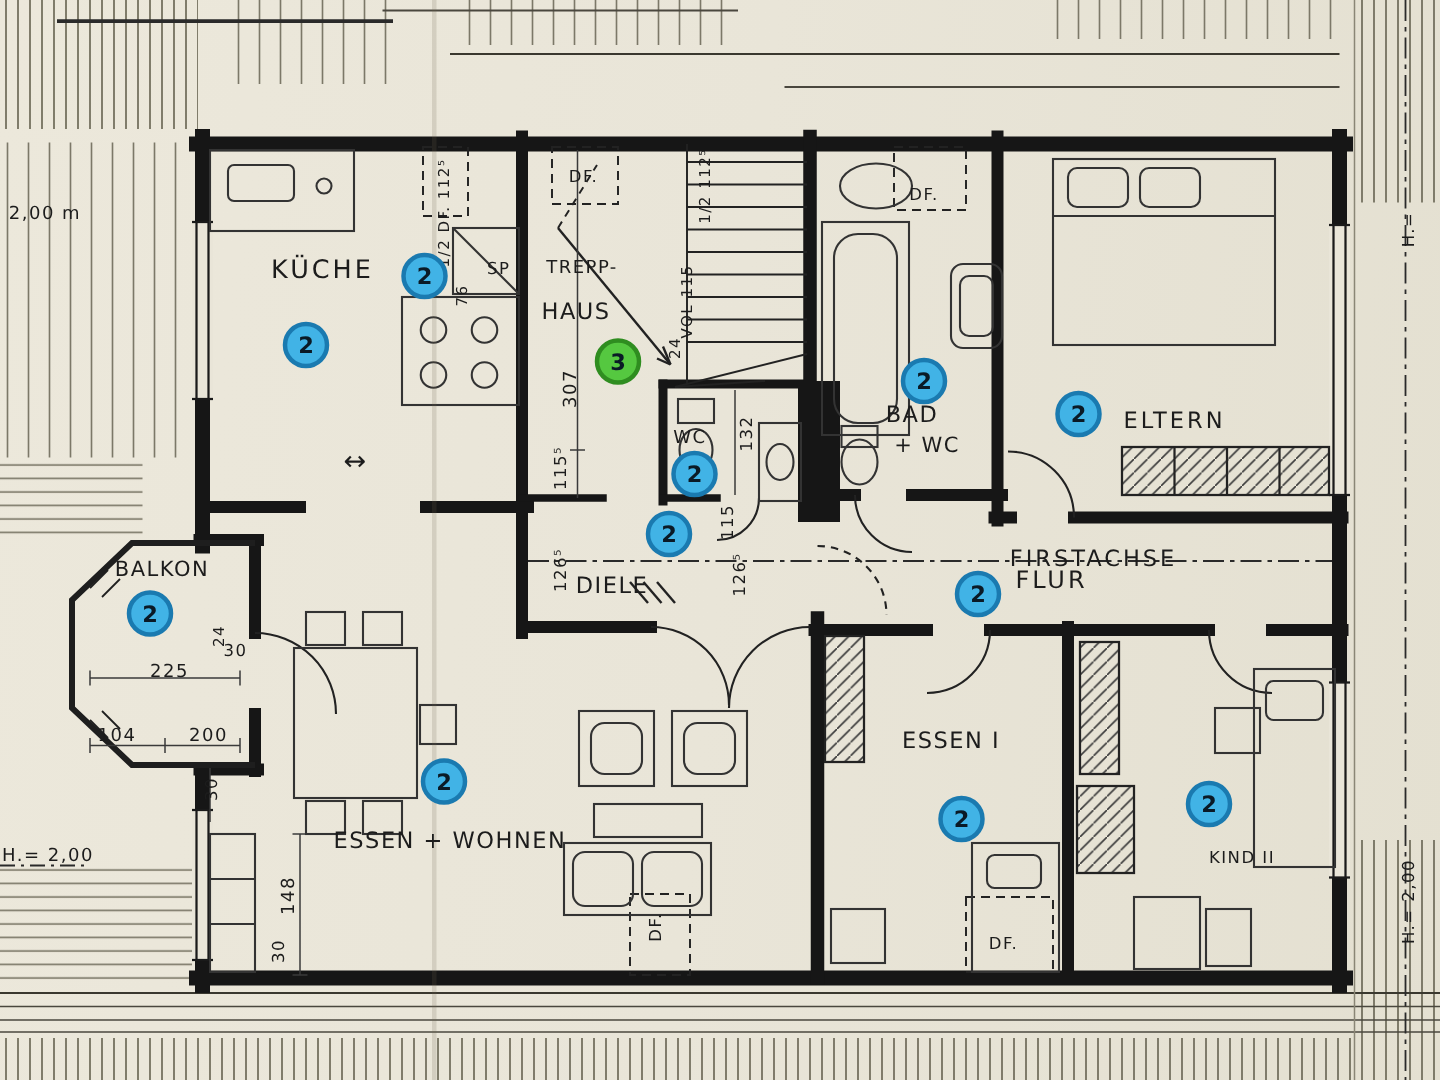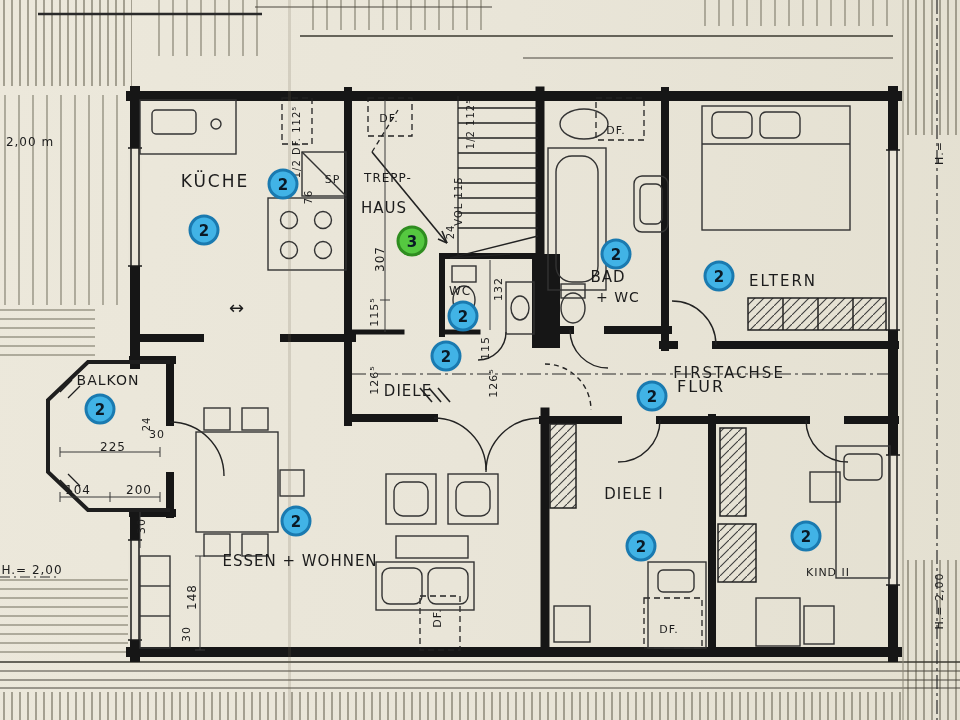--- a/index.html
+++ b/index.html
@@ -286,21 +286,21 @@
 <span class="lbl" style="left:388px;top:178px;font-size:12px;">TREPP-</span>
 <span class="lbl" style="left:384px;top:208px;font-size:15px;">HAUS</span>
 <span class="lbl" style="left:608px;top:277px;font-size:15px;">BAD</span>
 <span class="lbl" style="left:618px;top:297px;font-size:14px;">+ WC</span>
 <span class="lbl" style="left:783px;top:281px;font-size:15px;letter-spacing:2px;">ELTERN</span>
 <span class="lbl" style="left:460px;top:291px;font-size:12px;">WC</span>
 <span class="lbl" style="left:408px;top:391px;font-size:15px;">DIELE</span>
 <span class="lbl" style="left:701px;top:387px;font-size:16px;letter-spacing:2px;">FLUR</span>
 <span class="lbl" style="left:108px;top:380px;font-size:14px;">BALKON</span>
 <span class="lbl" style="left:300px;top:561px;font-size:15px;">ESSEN + WOHNEN</span>
-<span class="lbl" style="left:634px;top:494px;font-size:15px;">DIELE I</span>
+<span class="lbl" style="left:634px;top:494px;font-size:15px;">ESSEN I</span>
 <span class="lbl" style="left:828px;top:572px;font-size:11px;">KIND II</span>
 
 <span class="lbl" style="left:729px;top:363px;font-size:15px;letter-spacing:2px;margin-top:10px;">FIRSTACHSE</span>
 <span class="lbl" style="left:309px;top:179px;font-size:11px;padding-left:47px;">SP</span>
 <span class="lbl rot" style="left:309px;top:197px;font-size:10px;">76</span>
 <span class="lbl" style="left:237px;top:308px;font-size:18px;">↔</span>
 <span class="lbl" style="left:389px;top:118px;font-size:11px;">DF.</span>
 <span class="lbl" style="left:616px;top:130px;font-size:11px;">DF.</span>
 <span class="lbl rot" style="left:437px;top:618px;font-size:11px;">DF.</span>
 <span class="lbl" style="left:669px;top:629px;font-size:11px;">DF.</span>

